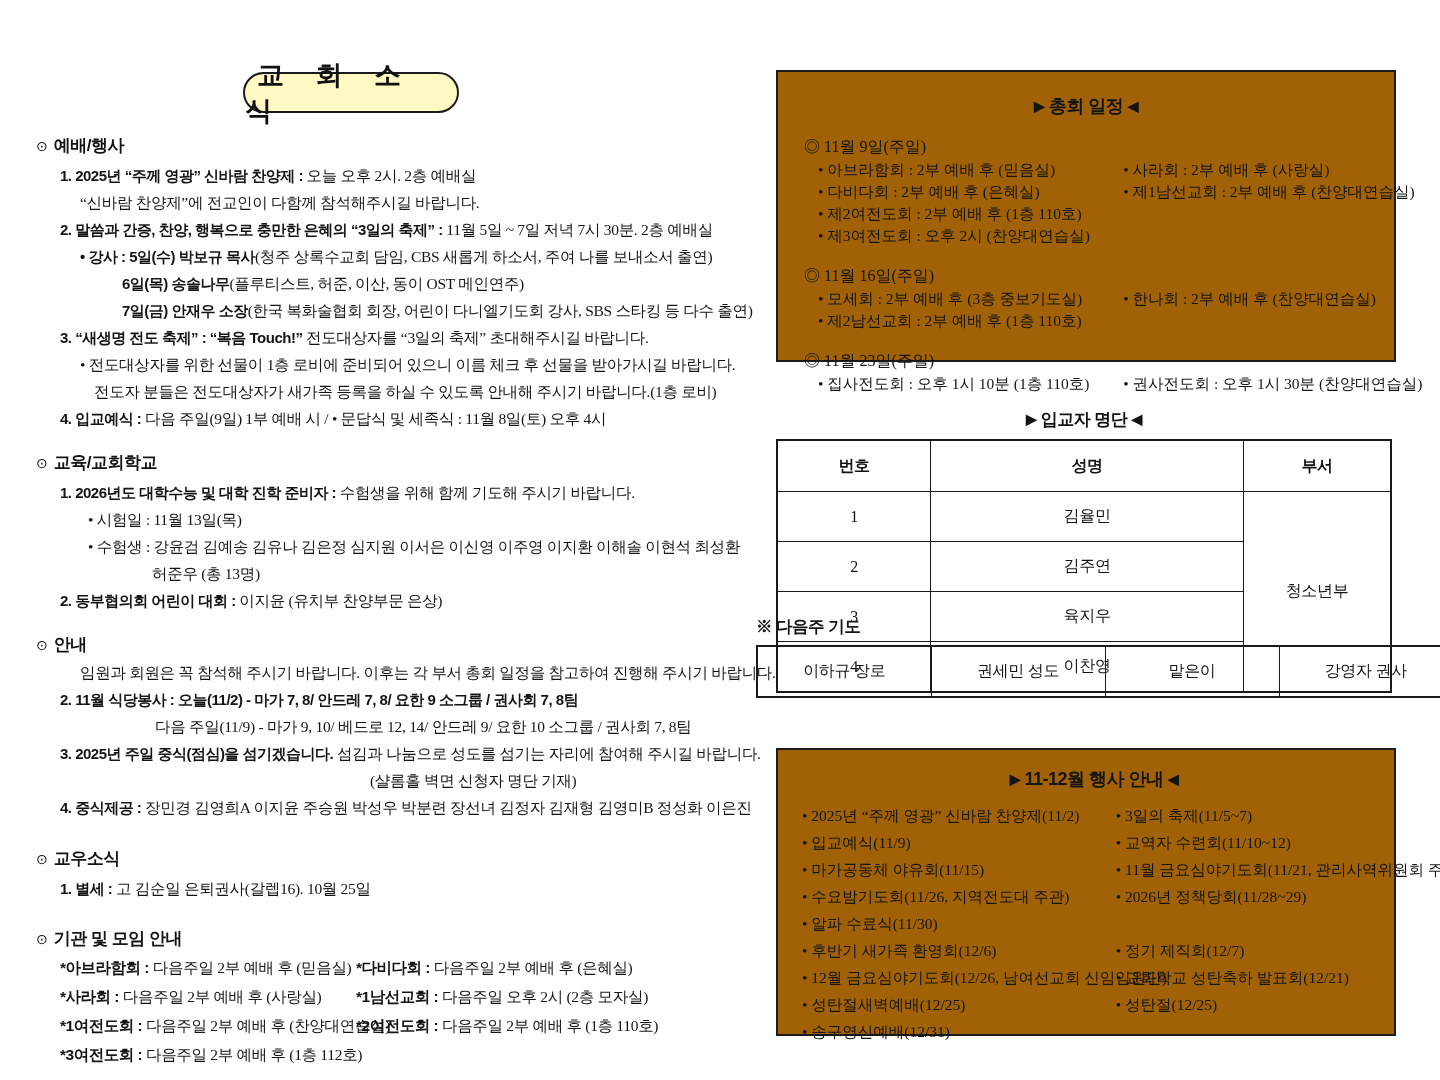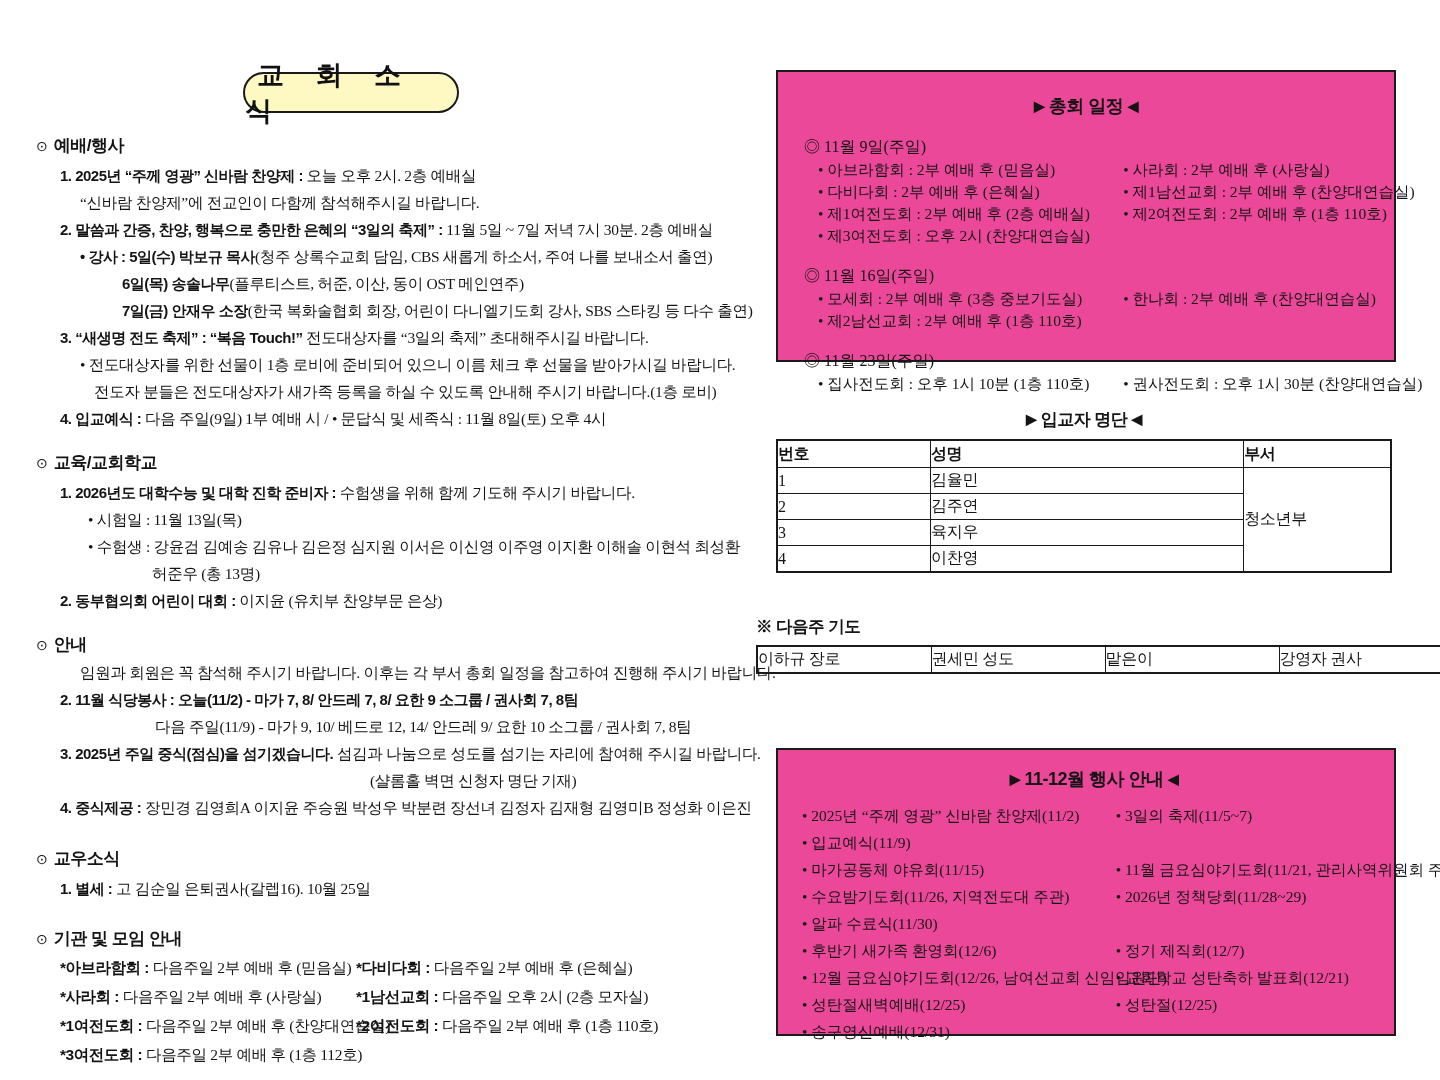--- a/index.html
+++ b/index.html
@@ -28,36 +28,36 @@
   .ind-d{padding-left:58px;}
   .ind-e{padding-left:52px;}
   .ind-f{padding-left:116px;}
   .ind-g{padding-left:119px;}
   .ind-h{padding-left:334px;}
   .sec-gap1{margin-top:2px;}
   #groups-grid{padding-left:24px;}
   .grow{display:grid;grid-template-columns:296px 1fr;height:29px;line-height:29px;
         white-space:nowrap;font-size:15.5px;}
   
-  .boxed{border:2px solid #1a1a1a;background:#ec4899;}
+  .boxed{border:2px solid #1a1a1a;background:#a16207;}
   .box-h{text-align:center;font-family:"Liberation Sans", sans-serif;font-weight:700;
          font-size:18px;letter-spacing:-0.5px;white-space:nowrap;}
   .tri{font-size:14px;vertical-align:1px;}
   #assembly-box{left:776px;top:70px;width:616px;height:288px;}
   #assembly-box .box-h{margin-top:22px;}
   .agroup{margin-top:17px;padding-left:26px;}
   .adate{height:24px;line-height:24px;font-size:16px;white-space:nowrap;}
   .arow{display:grid;grid-template-columns:53% 47%;height:22px;line-height:22px;
         white-space:nowrap;font-size:15.5px;padding-left:14px;}
   
   #membership{left:776px;top:408px;width:616px;}
   #membership .box-h{font-size:17px;margin-bottom:8px;}
   table{border-collapse:collapse;width:100%;}
   .tbl{border:2.5px solid #1a1a1a;}
-  .tbl th,.tbl td{border:1.6px solid #1a1a1a;text-align:left;padding:0;}
+  .tbl th,.tbl td{border:1.6px solid #1a1a1a;text-align:center;padding:12px;}
   .tbl th{font-family:"Liberation Sans", sans-serif;font-weight:700;font-size:16px;
           height:26px;letter-spacing:-0.5px;}
   .tbl td{font-size:16px;height:25px;letter-spacing:-0.3px;}
   
   #prayer{left:756px;top:616px;width:698px;}
   #prayer .ph{font-family:"Liberation Sans", sans-serif;font-weight:700;font-size:16.5px;
       letter-spacing:-0.5px;margin-bottom:7px;white-space:nowrap;}
   
   #events-box{left:776px;top:748px;width:616px;height:284px;}
   #events-box .box-h{margin-top:17px;margin-left:16px;}
@@ -159,21 +159,20 @@
     <div class="adate">◎ 11월 9일(주일)</div>
     <div class="arow">
         <span>• 아브라함회 : 2부 예배 후 (믿음실)</span>
         <span>• 사라회 : 2부 예배 후 (사랑실)</span>
       </div>
     <div class="arow">
         <span>• 다비다회 : 2부 예배 후 (은혜실)</span>
         <span>• 제1남선교회 : 2부 예배 후 (찬양대연습실)</span>
       </div>
     <div class="arow">
-        <span>• 제1여전도회 : 2부 예배 후 (2층 예배실)</span>
         <span>• 제2여전도회 : 2부 예배 후 (1층 110호)</span>
       </div>
     <div class="arow">
         <span>• 제3여전도회 : 오후 2시 (찬양대연습실)</span>
         <span></span>
       </div>
   </div>
   <div class="agroup">
     <div class="adate">◎ 11월 16일(주일)</div>
     <div class="arow">
@@ -262,20 +261,21 @@
     <span>11-12월 행사 안내</span>
     <span class="tri">◀</span>
   </div>
   <div id="events-rows">
     <div class="erow">
         <span>• 2025년 “주께 영광” 신바람 찬양제(11/2)</span>
         <span>• 3일의 축제(11/5~7)</span>
       </div>
     <div class="erow">
         <span>• 입교예식(11/9)</span>
+        <span>• 교역자 수련회(11/10~12)</span>
       </div>
     <div class="erow">
         <span>• 마가공동체 야유회(11/15)</span>
         <span>• 11월 금요심야기도회(11/21, 관리사역위원회 주관)</span>
       </div>
     <div class="erow">
         <span>• 수요밤기도회(11/26, 지역전도대 주관)</span>
         <span>• 2026년 정책당회(11/28~29)</span>
       </div>
     <div class="erow">

